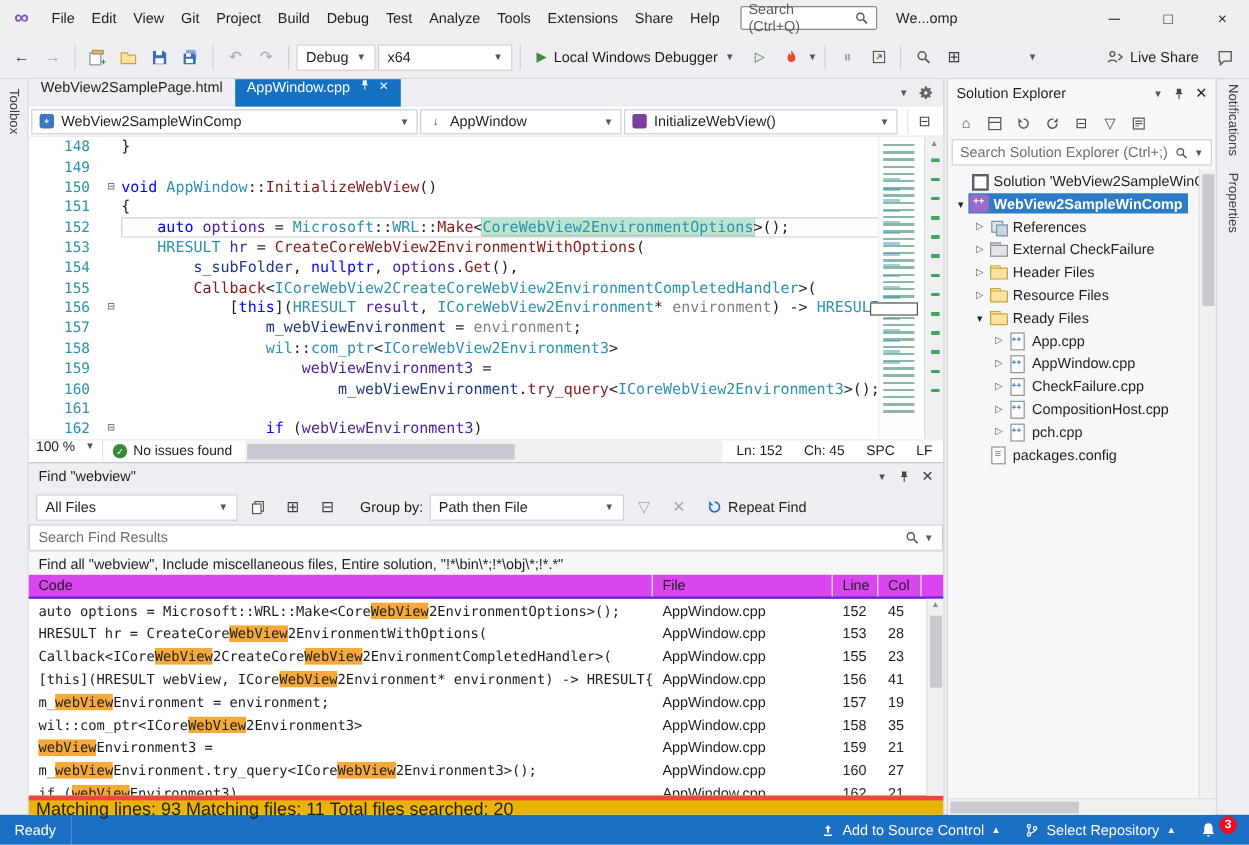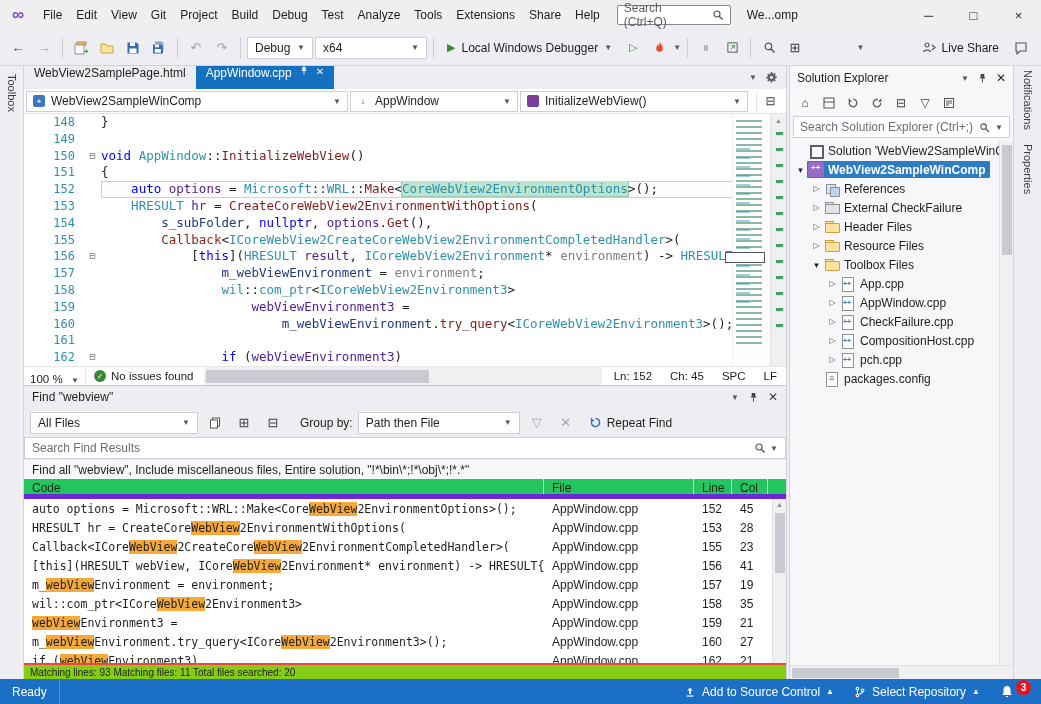--- a/index.html
+++ b/index.html
@@ -67,50 +67,50 @@
   .minimap{position:absolute;right:16px;top:0;width:38px;height:100%;background:#FEFEFE;border-left:1px solid #EFEFEF}
   .mm-marks{position:absolute;left:3px;top:6px;width:26px;height:225px;background:repeating-linear-gradient(to bottom,rgba(46,125,95,.55) 0 2px,transparent 2px 6px)}
   .mm-marks2{position:absolute;left:3px;top:34px;width:14px;height:160px;background:repeating-linear-gradient(to bottom,rgba(43,145,175,.45) 0 2px,transparent 2px 9px)}
   .mm-view{position:absolute;left:-8px;top:138px;width:40px;height:11px;background:#fff;border:1px solid #555}
   .vscroll{position:absolute;right:0;top:0;width:16px;height:100%;background:#F0F0F3;border-left:1px solid #E0E0E3}
   .vscroll .arr{height:13px;text-align:center;font-size:7px;color:#888;line-height:13px}
   .vs-marks{position:absolute;top:18px;left:5px;width:7px;height:205px;background:repeating-linear-gradient(to bottom,#3FA45C 0 3px,transparent 3px 16px)}
 
   
   .editor-status{height:19px;display:flex;align-items:center;background:#fff;border-top:1px solid #E8E8E8;flex:none;font-size:11.5px}
-  .zoom{width:62px;display:flex;align-items:flex-end;gap:4px;padding:0 6px;border-right:1px solid #E4E4E4;height:100%}
+  .zoom{width:62px;display:flex;align-items:flex-start;gap:4px;padding:0 6px;border-right:1px solid #E4E4E4;height:100%}
   .issues{display:flex;align-items:center;gap:5px;padding:0 8px;height:100%}
   .check{width:12px;height:12px;border-radius:50%;background:#388A34;color:#fff;font-size:8px;display:flex;align-items:center;justify-content:center;flex:none}
   .hscroll{flex:1;height:100%;position:relative;background:#F0F0F3;margin:0 3px}
   .hthumb{position:absolute;left:2px;top:3px;height:13px;width:56%;background:#C9CAD1}
   .pos-item{padding:0 9px;white-space:nowrap}
 
   
   .find-panel{flex:1;display:flex;flex-direction:column;background:#EEEEF2;border-top:1px solid #C6C6CE;min-height:0}
   .fp-title{height:22px;display:flex;align-items:center;padding:0 8px;gap:8px;flex:none}
   .fp-title .ttl{flex:1;white-space:nowrap}
   .fp-icons{display:flex;align-items:center;gap:9px;color:#3B3B44}
   .fp-toolbar{height:29px;display:flex;align-items:center;gap:5px;padding:0 6px;flex:none}
   .fc-files{width:168px}
   .fc-group{width:162px}
   .gb-label{margin-left:10px;white-space:nowrap}
   .repeat{display:flex;align-items:center;gap:5px;padding:0 6px;height:22px}
   .fp-search{height:22px;background:#fff;border:1px solid #CCCEDB;display:flex;align-items:center;padding:0 7px;color:#6D6D74;margin:0;flex:none}
   .fp-search .mag{margin-left:auto}
   .fp-summary{height:20px;line-height:20px;background:#F7F7FA;padding:0 8px;border-top:1px solid #E2E2E8;white-space:nowrap;overflow:hidden;flex:none}
   .fp-table{flex:1;display:flex;flex-direction:column;background:#fff;min-height:0;position:relative}
-  .fp-header{height:20px;display:flex;background:#22c55e;border-bottom:5px solid #6d28d9;flex:none}
+  .fp-header{height:20px;display:flex;background:#d946ef;border-bottom:2px solid #6d28d9;flex:none}
   .fh{padding:2px 0 0 8px;border-right:1px solid #E5E5E5;white-space:nowrap;overflow:hidden}
   .w-code{width:520px;flex:none}.w-file{width:150px;flex:none}.w-line{width:38px;flex:none}.w-col{width:36px;flex:none}
   .fp-rows{flex:1;overflow:hidden}
   .fr-row{height:19px;display:flex;align-items:center}
   .fr-code{width:520px;flex:none;padding-left:8px;font-family:"DejaVu Sans Mono",monospace;font-size:11.5px;white-space:pre;overflow:hidden}
   .fr-cell{padding-left:8px;white-space:nowrap;overflow:hidden}
   .match{background:#F5A93B}
-  .fp-footer{height:16px;line-height:15px;background:#84cc16;padding:0 6px;font-size:10px;border-top:2px solid #ef4444;flex:none;white-space:nowrap}
+  .fp-footer{height:16px;line-height:15px;background:#eab308;padding:0 6px;font-size:15px;border-top:4px solid #ef4444;flex:none;white-space:nowrap}
   .fp-vscroll{position:absolute;right:0;top:20px;bottom:16px;width:14px;background:#F0F0F3;border-left:1px solid #E0E0E3}
   .fp-vscroll .arr{height:12px;text-align:center;font-size:7px;color:#888;line-height:12px}
   .fp-vthumb{position:absolute;top:14px;left:2px;width:10px;height:60px;background:#C9CAD1}
 
   
   .splitter{width:4px;background:#EEEEF2;border-left:1px solid #D2D3DB;border-right:1px solid #D2D3DB;flex:none}
 
   
   .solution-explorer{width:223px;display:flex;flex-direction:column;background:#F7F7FA;flex:none;min-width:0}
   .se-title{height:24px;display:flex;align-items:center;padding:0 7px;gap:8px;flex:none}
@@ -592,21 +592,21 @@
             <span class="arrow">▷</span>
             <span class="row-inner">
               <span class="ti ti-folder"></span>
               <span>Resource Files</span>
             </span>
           </div>
           <div class="tree-row" style="padding-left: 20px;">
             <span class="arrow exp">▾</span>
             <span class="row-inner">
               <span class="ti ti-folder"></span>
-              <span>Toolbox Files</span>
+              <span>Ready Files</span>
             </span>
           </div>
           <div class="tree-row" style="padding-left: 36px;">
             <span class="arrow">▷</span>
             <span class="row-inner">
               <span class="ti ti-cpp"></span>
               <span>App.cpp</span>
             </span>
           </div>
           <div class="tree-row" style="padding-left: 36px;">

